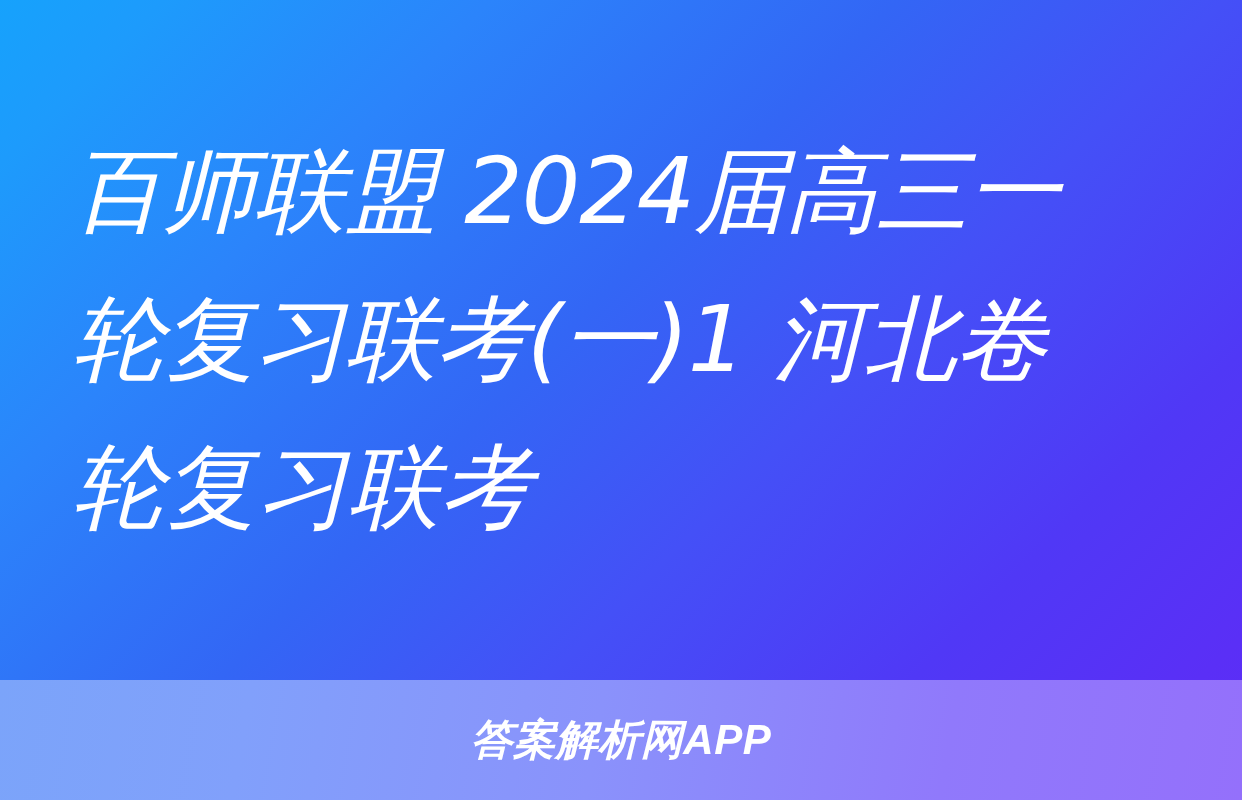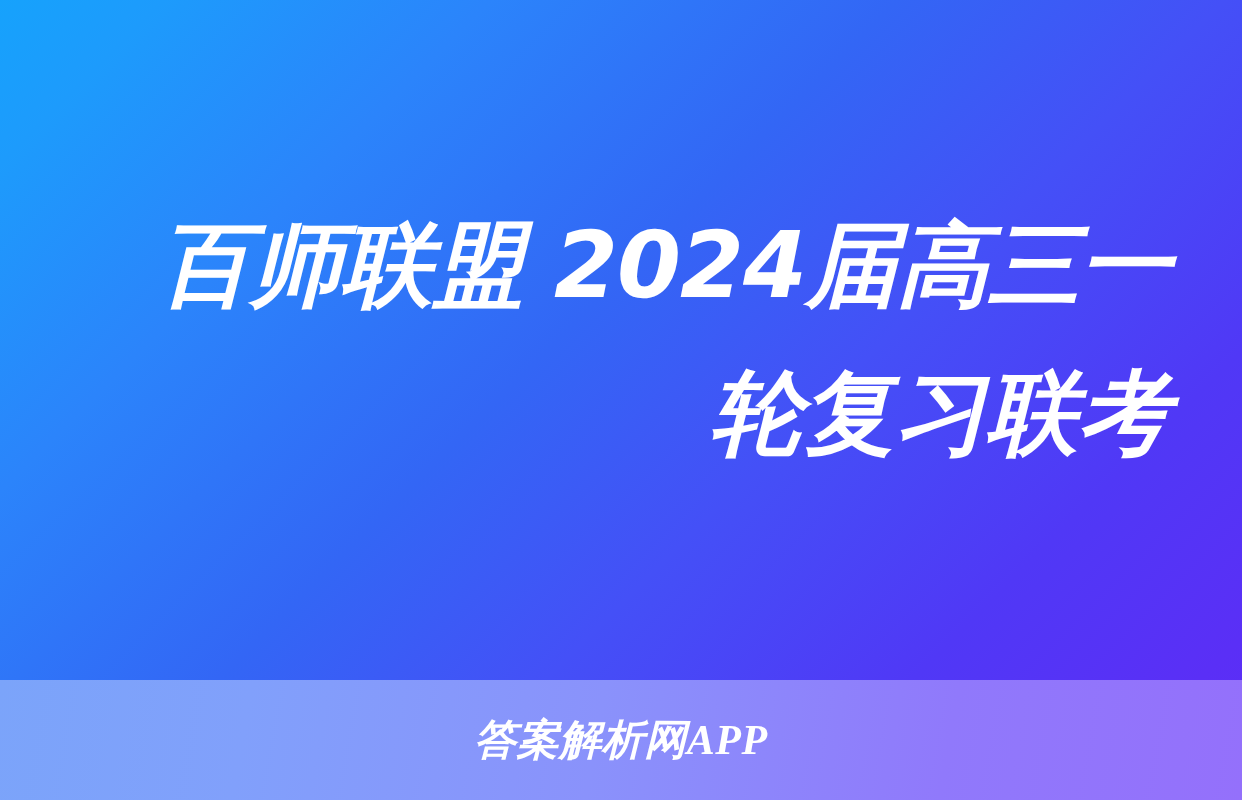--- a/index.html
+++ b/index.html
@@ -38,24 +38,24 @@
     padding: 0 72px;
     display: flex;
     flex-direction: column;
     align-items: center;
     justify-content: center;
   }
 
   .headline-line {
     display: block;
     width: 100%;
-    text-align: right;
+    text-align: left;
     color: #ffffff;
     font-family: "DejaVu Sans", "Liberation Sans", sans-serif;
-    font-weight: bold;
+    font-weight: normal;
     font-style: italic;
     font-size: 92px;
     line-height: 148px;
     letter-spacing: 0px;
     white-space: nowrap;
     text-rendering: geometricPrecision;
   }
 
   
   .headline-line.l1 { font-size: 92px; letter-spacing: -1px; }
@@ -75,36 +75,37 @@
         #8a92fb 48%,
         #9079fb 76%,
         #9470fb 100%);
     display: flex;
     align-items: center;
     justify-content: center;
   }
 
   #footer-text {
     color: #ffffff;
-    font-family: Liberation Serif, serif;
+    font-family: Liberation Sans, sans-serif;
     font-weight: bold;
     font-style: italic;
     font-size: 42px;
     line-height: 42px;
     letter-spacing: 0.5px;
     white-space: nowrap;
   }
 </style>
 </head>
 <body>
 
 <div id="poster">
 
   <div id="headline">
     <span class="headline-line l1">百师联盟 2024届高三一</span>
+    <span class="headline-line l2">轮复习联考(一)1 河北卷</span>
     <span class="headline-line l3">轮复习联考</span>
   </div>
 
   <div id="footer-band">
     <span id="footer-text">答案解析网APP</span>
   </div>
 
 </div>
 
 </body></html>

